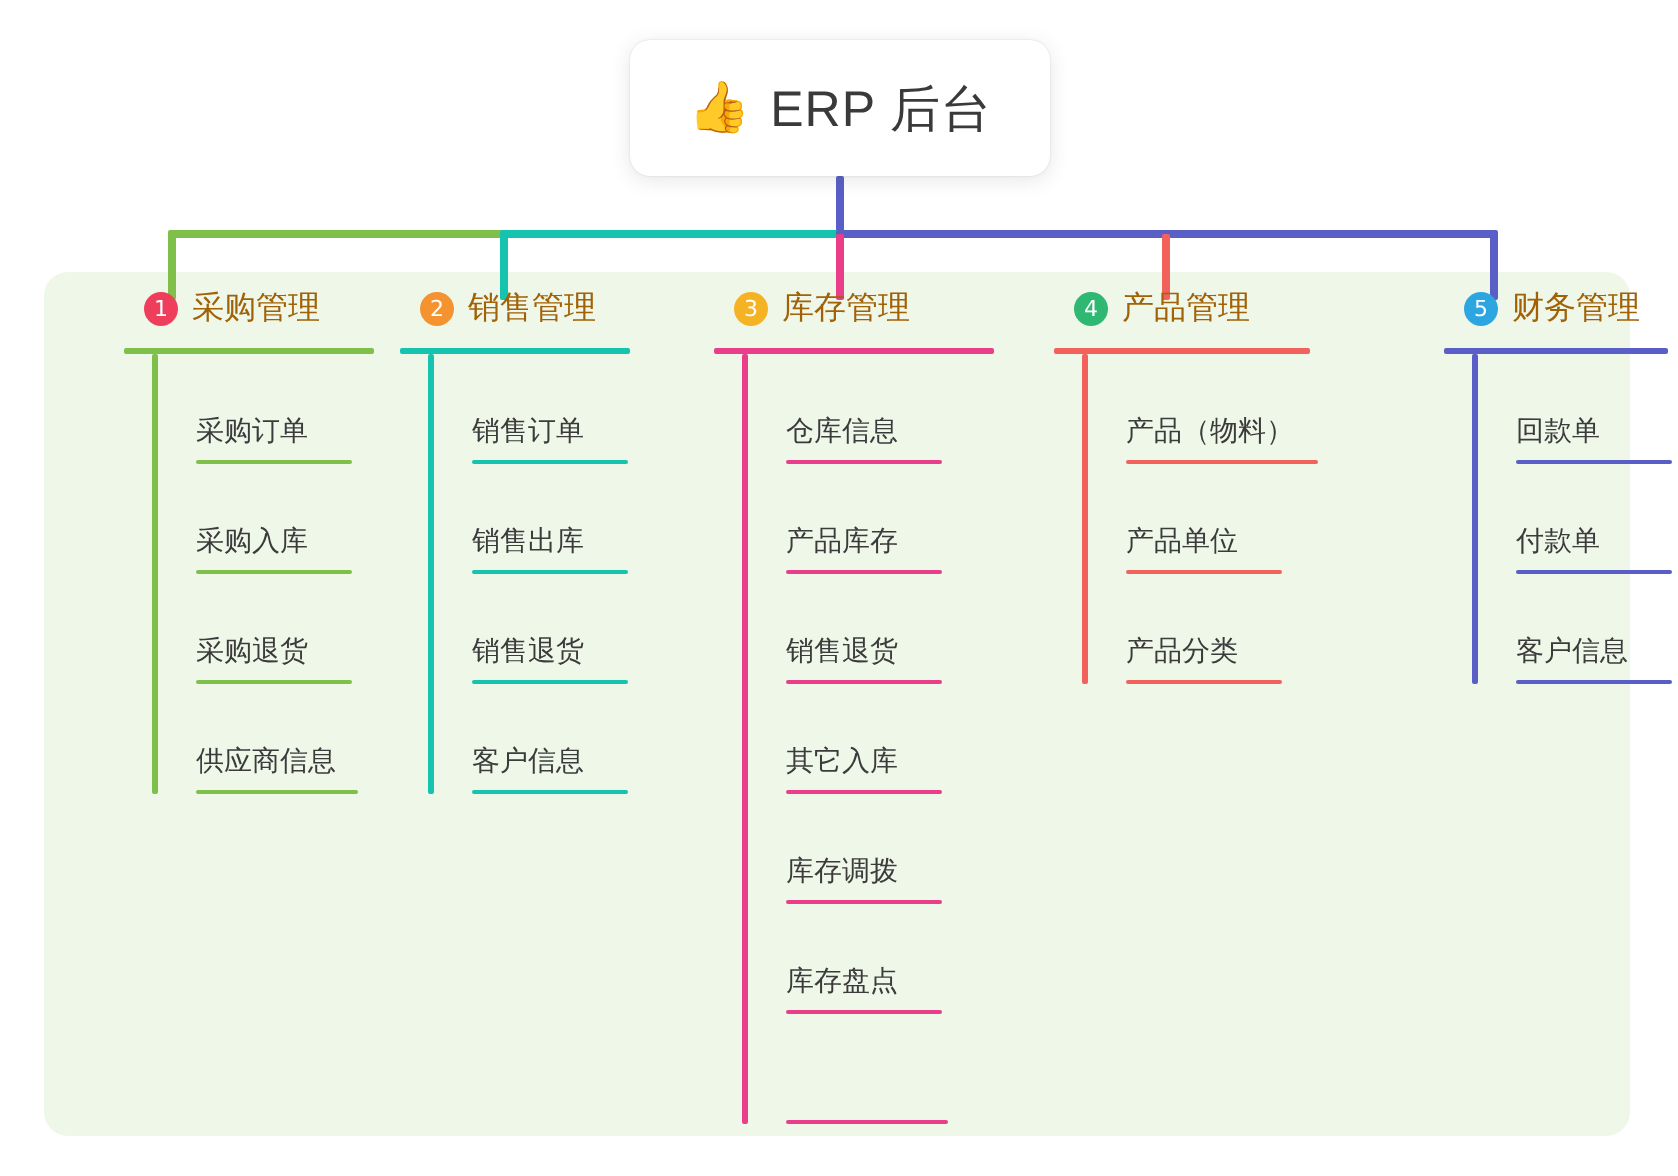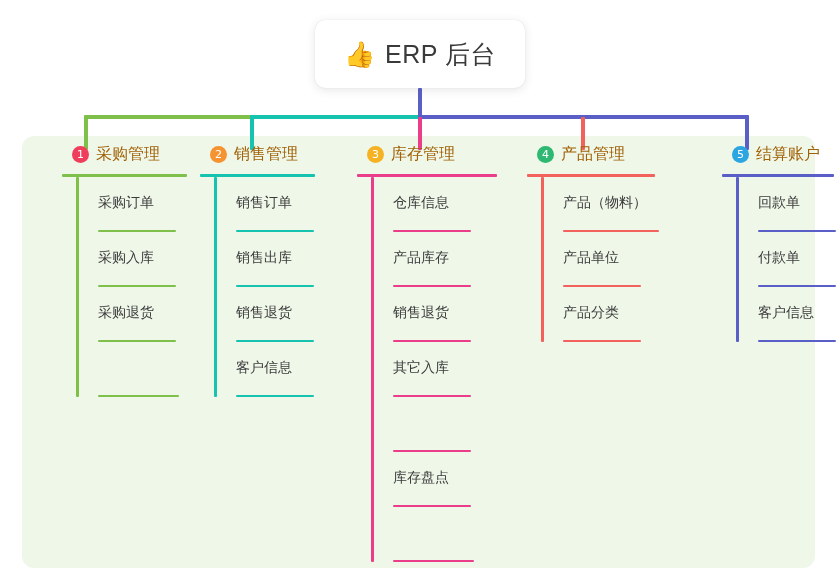--- a/index.html
+++ b/index.html
@@ -150,21 +150,21 @@
     display: flex;
     flex-direction: column;
     justify-content: flex-end;
     padding-left: 22px;
     box-sizing: border-box;
   }
   .leaf-label {
     font-size: 14px;
     color: #3b3b3b;
     white-space: nowrap;
-    padding-bottom: 18px;
+    padding-bottom: 5px;
   }
   .leaf-rule {
     height: 2px;
     border-radius: 1px;
     width: 92px;
   }
 </style>
 </head>
 <body>
 
@@ -200,20 +200,21 @@
         </div>
         <div class="leaf">
           <div class="leaf-label">采购入库</div>
           <div class="leaf-rule" style="background: rgb(126, 192, 74); width: 78px;"></div>
         </div>
         <div class="leaf">
           <div class="leaf-label">采购退货</div>
           <div class="leaf-rule" style="background: rgb(126, 192, 74); width: 78px;"></div>
         </div>
         <div class="leaf">
+          <div class="leaf-label">供应商信息</div>
           <div class="leaf-rule" style="background: rgb(126, 192, 74); width: 81px;"></div>
         </div>
       </div>
     </div>
     <div class="column" style="left: 178px;">
       <div class="col-head">
         <span class="badge" style="background: rgb(245, 147, 49);">2</span>
         <span class="col-title">销售管理</span>
       </div>
       <div class="head-rule" style="background: rgb(22, 195, 174); width: 115px;"></div>
@@ -255,20 +256,21 @@
         </div>
         <div class="leaf">
           <div class="leaf-label">销售退货</div>
           <div class="leaf-rule" style="background: rgb(234, 62, 139); width: 78px;"></div>
         </div>
         <div class="leaf">
           <div class="leaf-label">其它入库</div>
           <div class="leaf-rule" style="background: rgb(234, 62, 139); width: 78px;"></div>
         </div>
         <div class="leaf">
+          <div class="leaf-label">库存调拨</div>
           <div class="leaf-rule" style="background: rgb(234, 62, 139); width: 78px;"></div>
         </div>
         <div class="leaf">
           <div class="leaf-label">库存盘点</div>
           <div class="leaf-rule" style="background: rgb(234, 62, 139); width: 78px;"></div>
         </div>
         <div class="leaf">
           <div class="leaf-rule" style="background: rgb(234, 62, 139); width: 81px;"></div>
         </div>
       </div>
@@ -291,21 +293,21 @@
         </div>
         <div class="leaf">
           <div class="leaf-label">产品分类</div>
           <div class="leaf-rule" style="background: rgb(242, 97, 92); width: 78px;"></div>
         </div>
       </div>
     </div>
     <div class="column" style="left: 700px;">
       <div class="col-head">
         <span class="badge" style="background: rgb(44, 166, 224);">5</span>
-        <span class="col-title">结算账户</span>
+        <span class="col-title">财务管理</span>
       </div>
       <div class="head-rule" style="background: rgb(90, 95, 199); width: 112px;"></div>
       <div class="items">
         <div class="spine" style="background: rgb(90, 95, 199); height: 165px;"></div>
         <div class="leaf">
           <div class="leaf-label">回款单</div>
           <div class="leaf-rule" style="background: rgb(90, 95, 199); width: 78px;"></div>
         </div>
         <div class="leaf">
           <div class="leaf-label">付款单</div>

